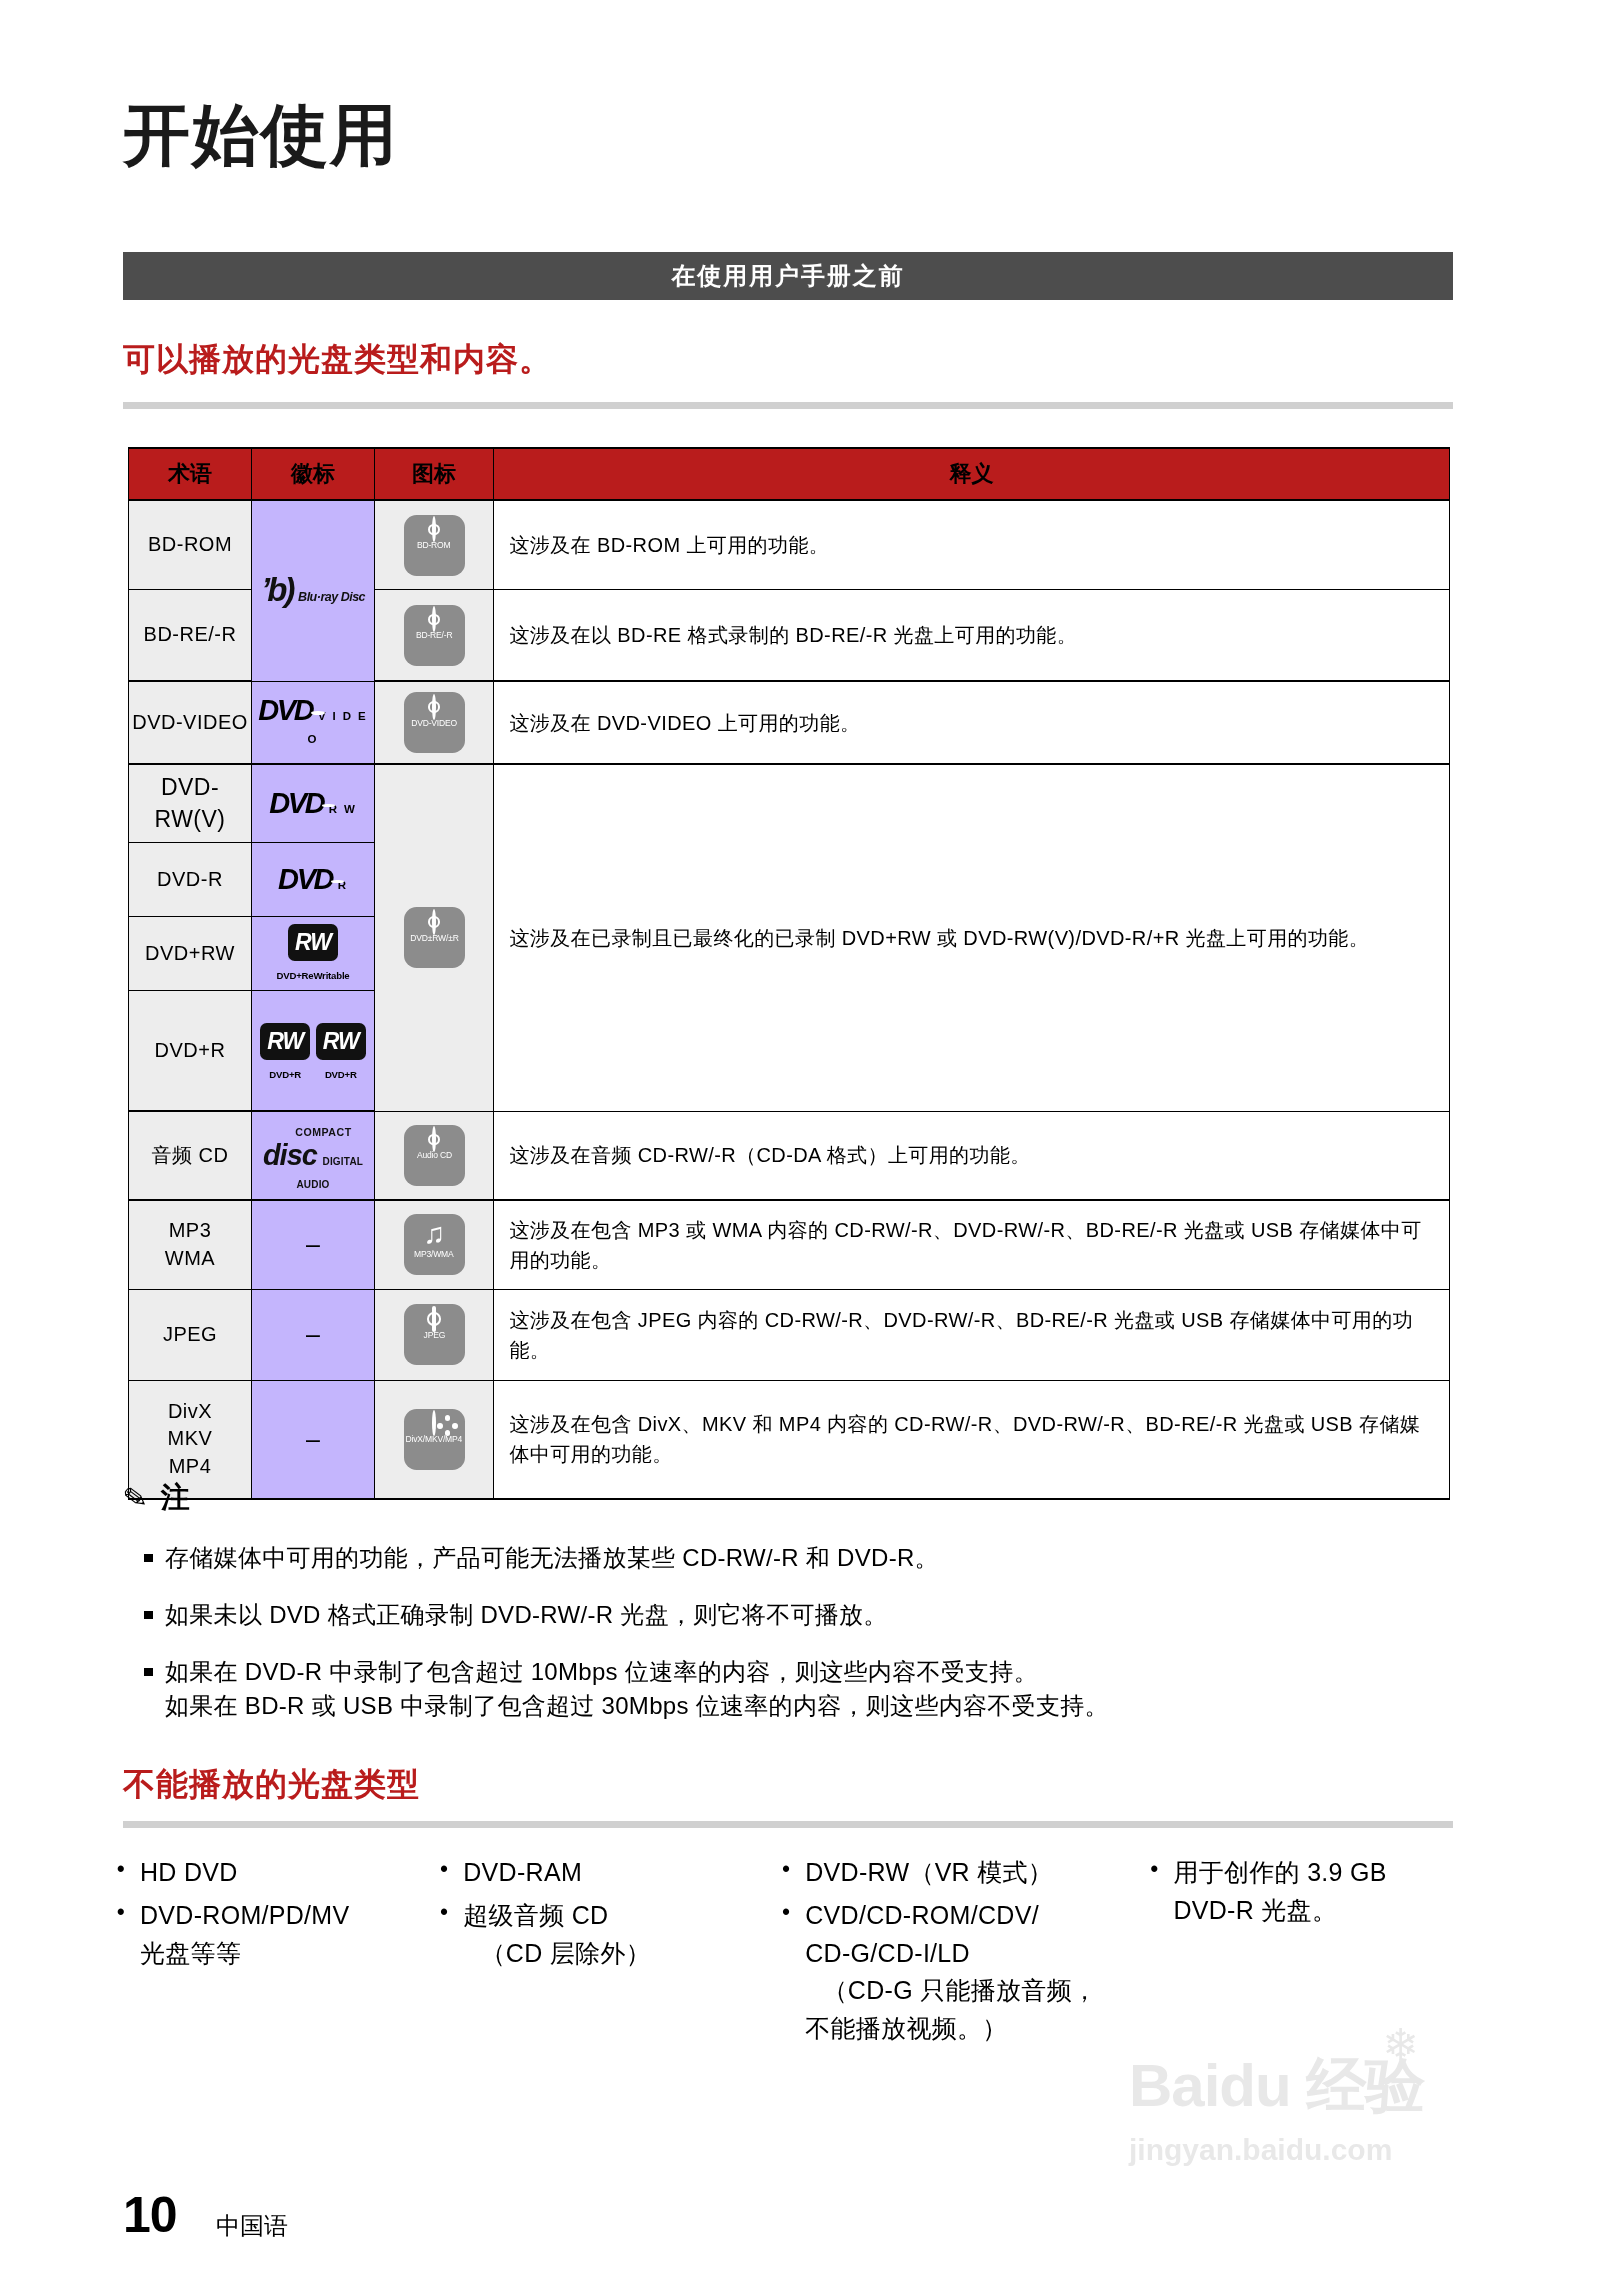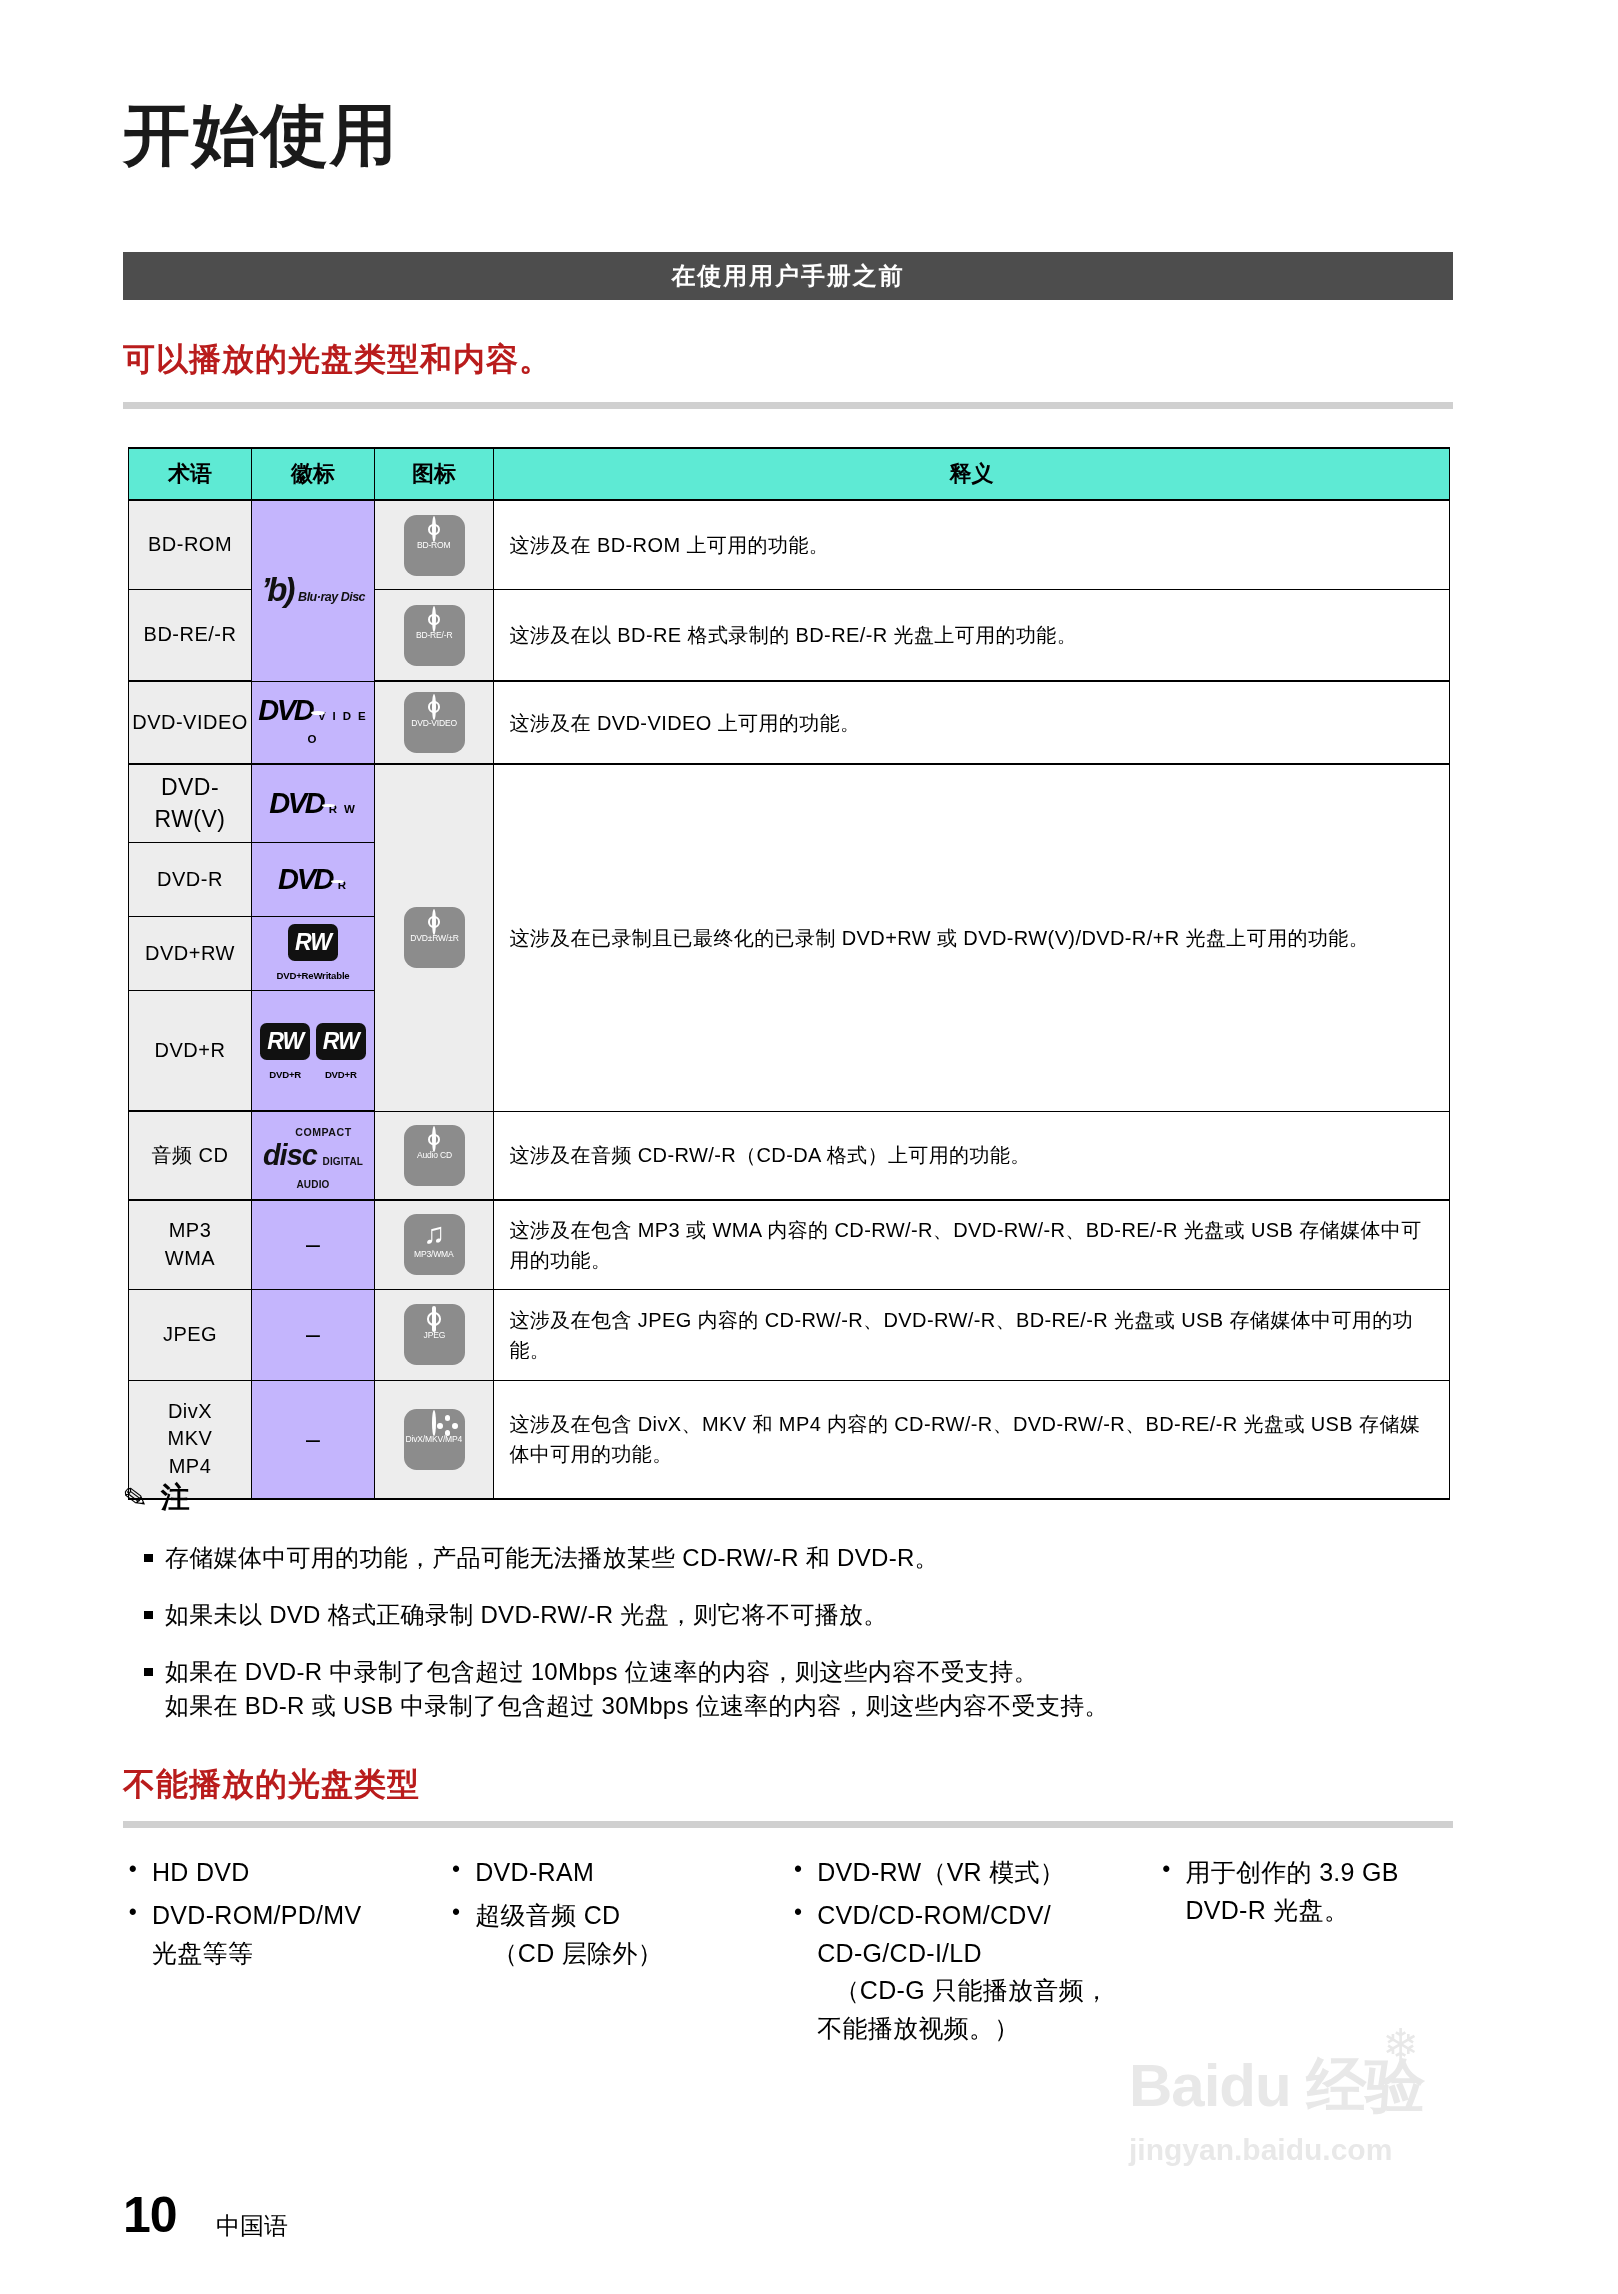--- a/index.html
+++ b/index.html
@@ -78,21 +78,21 @@
     border-collapse: collapse;
     table-layout: fixed;
   }
   .disc-table th,
   .disc-table td {
     border: 1px solid #000;
     font-size: 20px;
     vertical-align: middle;
   }
   .disc-table thead th {
-    background: #5eead4;
+    background: #b91c1c;
     height: 48px;
     font-weight: bold;
     font-size: 22px;
     border-top: 2.9px solid #000;
     border-bottom: 2.9px solid #000;
   }
   .col-term  { width: 123px; }
   .col-logo  { width: 123px; }
   .col-icon  { width: 119px; }
   .col-desc  { width: 956px; }
@@ -308,21 +308,21 @@
     position: absolute;
     left: 21px; top: 12.5px;
     width: 8.6px; height: 8.6px;
     background: #000;
   }
   .note-sub { display: block; }
 
   
   .bullet-cols {
     position: absolute;
-    left: 123px;
+    left: 111px;
     width: 1330px;
     display: flex;
     gap: 36px;
   }
   .bcol { font-size: 25px; line-height: 1.5; letter-spacing: 0.3px; }
   .bcol ul { margin: 0; padding: 0; list-style: none; }
   .bcol li {
     position: relative;
     padding-left: 29px;
     margin-bottom: 5.8px;

